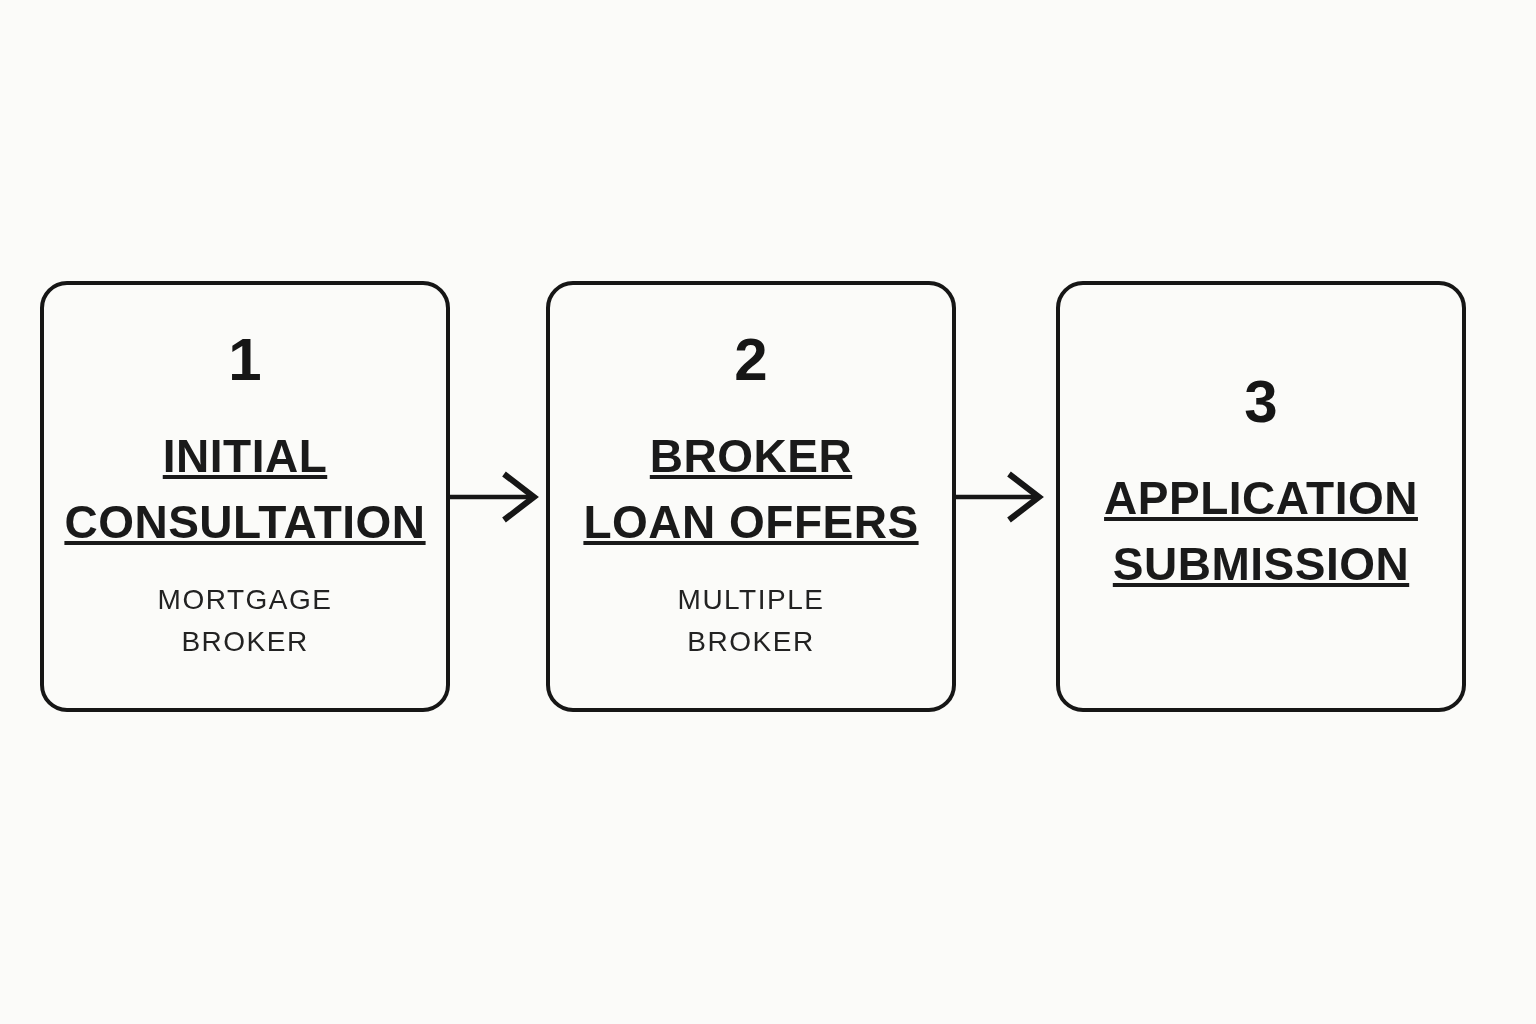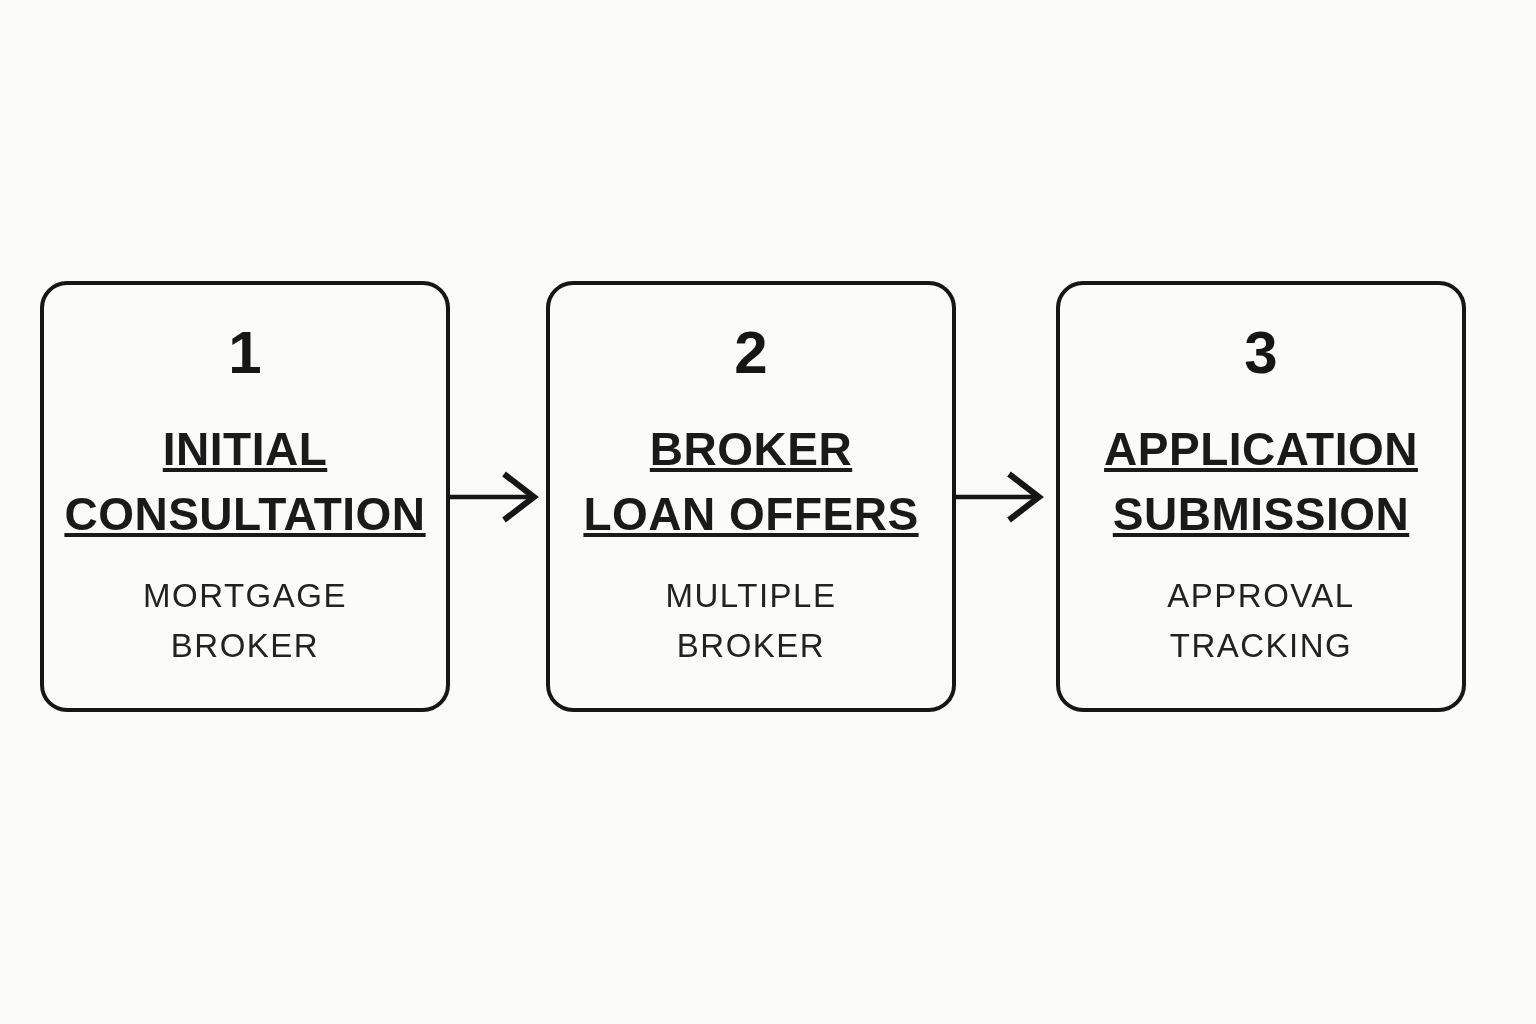--- a/index.html
+++ b/index.html
@@ -46,21 +46,21 @@
     font-size: 46px;
     font-weight: 700;
     line-height: 1.42;
     letter-spacing: 0.5px;
     white-space: pre-line;
     margin-bottom: 24px;
     color: #1a1a1a;
     text-decoration: underline;
   }
   .step-subtitle {
-    font-size: 33px;
+    font-size: 28px;
     font-weight: 400;
     line-height: 1.5;
     letter-spacing: 1.5px;
     white-space: pre-line;
     color: #222222;
   }
   .arrow-connector {
     position: absolute;
     top: 469px;
     width: 100px;
@@ -106,17 +106,15 @@
     <svg viewBox="0 0 100 56" xmlns="http://www.w3.org/2000/svg">
       <line x1="0" y1="28" x2="82" y2="28" stroke="#161616" stroke-width="4.5"></line>
       <polyline points="54,5 84,28 54,51" fill="none" stroke="#161616" stroke-width="6"></polyline>
     </svg>
   </div>
 
   <div class="step-card pos-3">
     <div class="step-number">3</div>
     <div class="step-title">APPLICATION
 SUBMISSION</div>
-    <div class="step-subtitle">APPROVAL
-TRACKING</div>
   </div>
 
 </div>
 
 </body></html>

